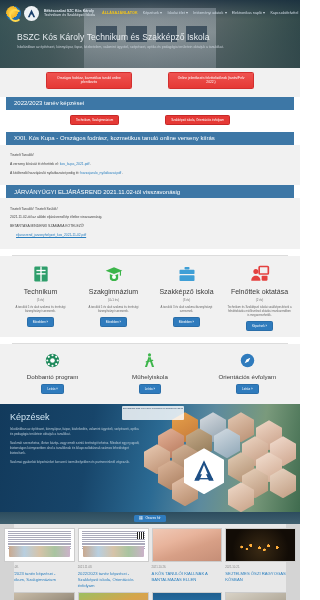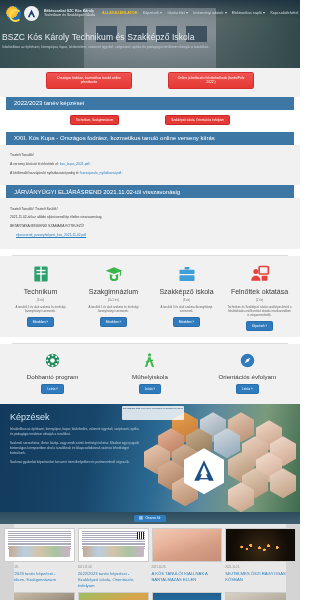--- a/index.html
+++ b/index.html
@@ -49,21 +49,21 @@
   .logo-k svg{ width:11px; height:11px; }
   .brand{ color:#dfe7ee; line-height:1.25; font-size:3.6px; white-space:nowrap; }
   .brand b{ font-weight:700; display:block; }
   .nav{ display:flex; align-items:center; gap:5px; margin-left:2px; flex-wrap:nowrap; }
   .nav-hl{
     color:#f5c518; font-weight:700; font-size:3.7px; white-space:nowrap;
     text-transform:uppercase; letter-spacing:.02em;
   }
   .nav-item{ color:#cfdae4; font-size:3.7px; white-space:nowrap; display:flex; align-items:center; gap:1.5px;}
   .caret{ width:0;height:0;border-left:1.6px solid transparent;border-right:1.6px solid transparent;border-top:2px solid #cfdae4; display:inline-block;}
-  .hero-text{ position:relative; z-index:4; padding:6px 14px 0 2px; }
+  .hero-text{ position:relative; z-index:4; padding:6px 14px 0 17px; }
   .hero-title{ color:#e9eef2; font-size:8.5px; font-weight:400; letter-spacing:.01em; }
   .hero-sub{ color:#c6cfd6; font-size:3.4px; line-height:1.45; margin-top:3px; max-width:220px; }
   .cta-row{ display:flex; justify-content:center; gap:36px; padding:4px 0 8px; background:#f1f1f1;}
   .btn-red{
     background:linear-gradient(180deg,#ef5350,#e53935);
     color:#fff; font-size:3.3px; text-align:center; line-height:1.35;
     padding:3px 6px; border-radius:1.5px; border:.5px solid #d32f2f;
     max-width:86px;
   }
   .section-bar{

